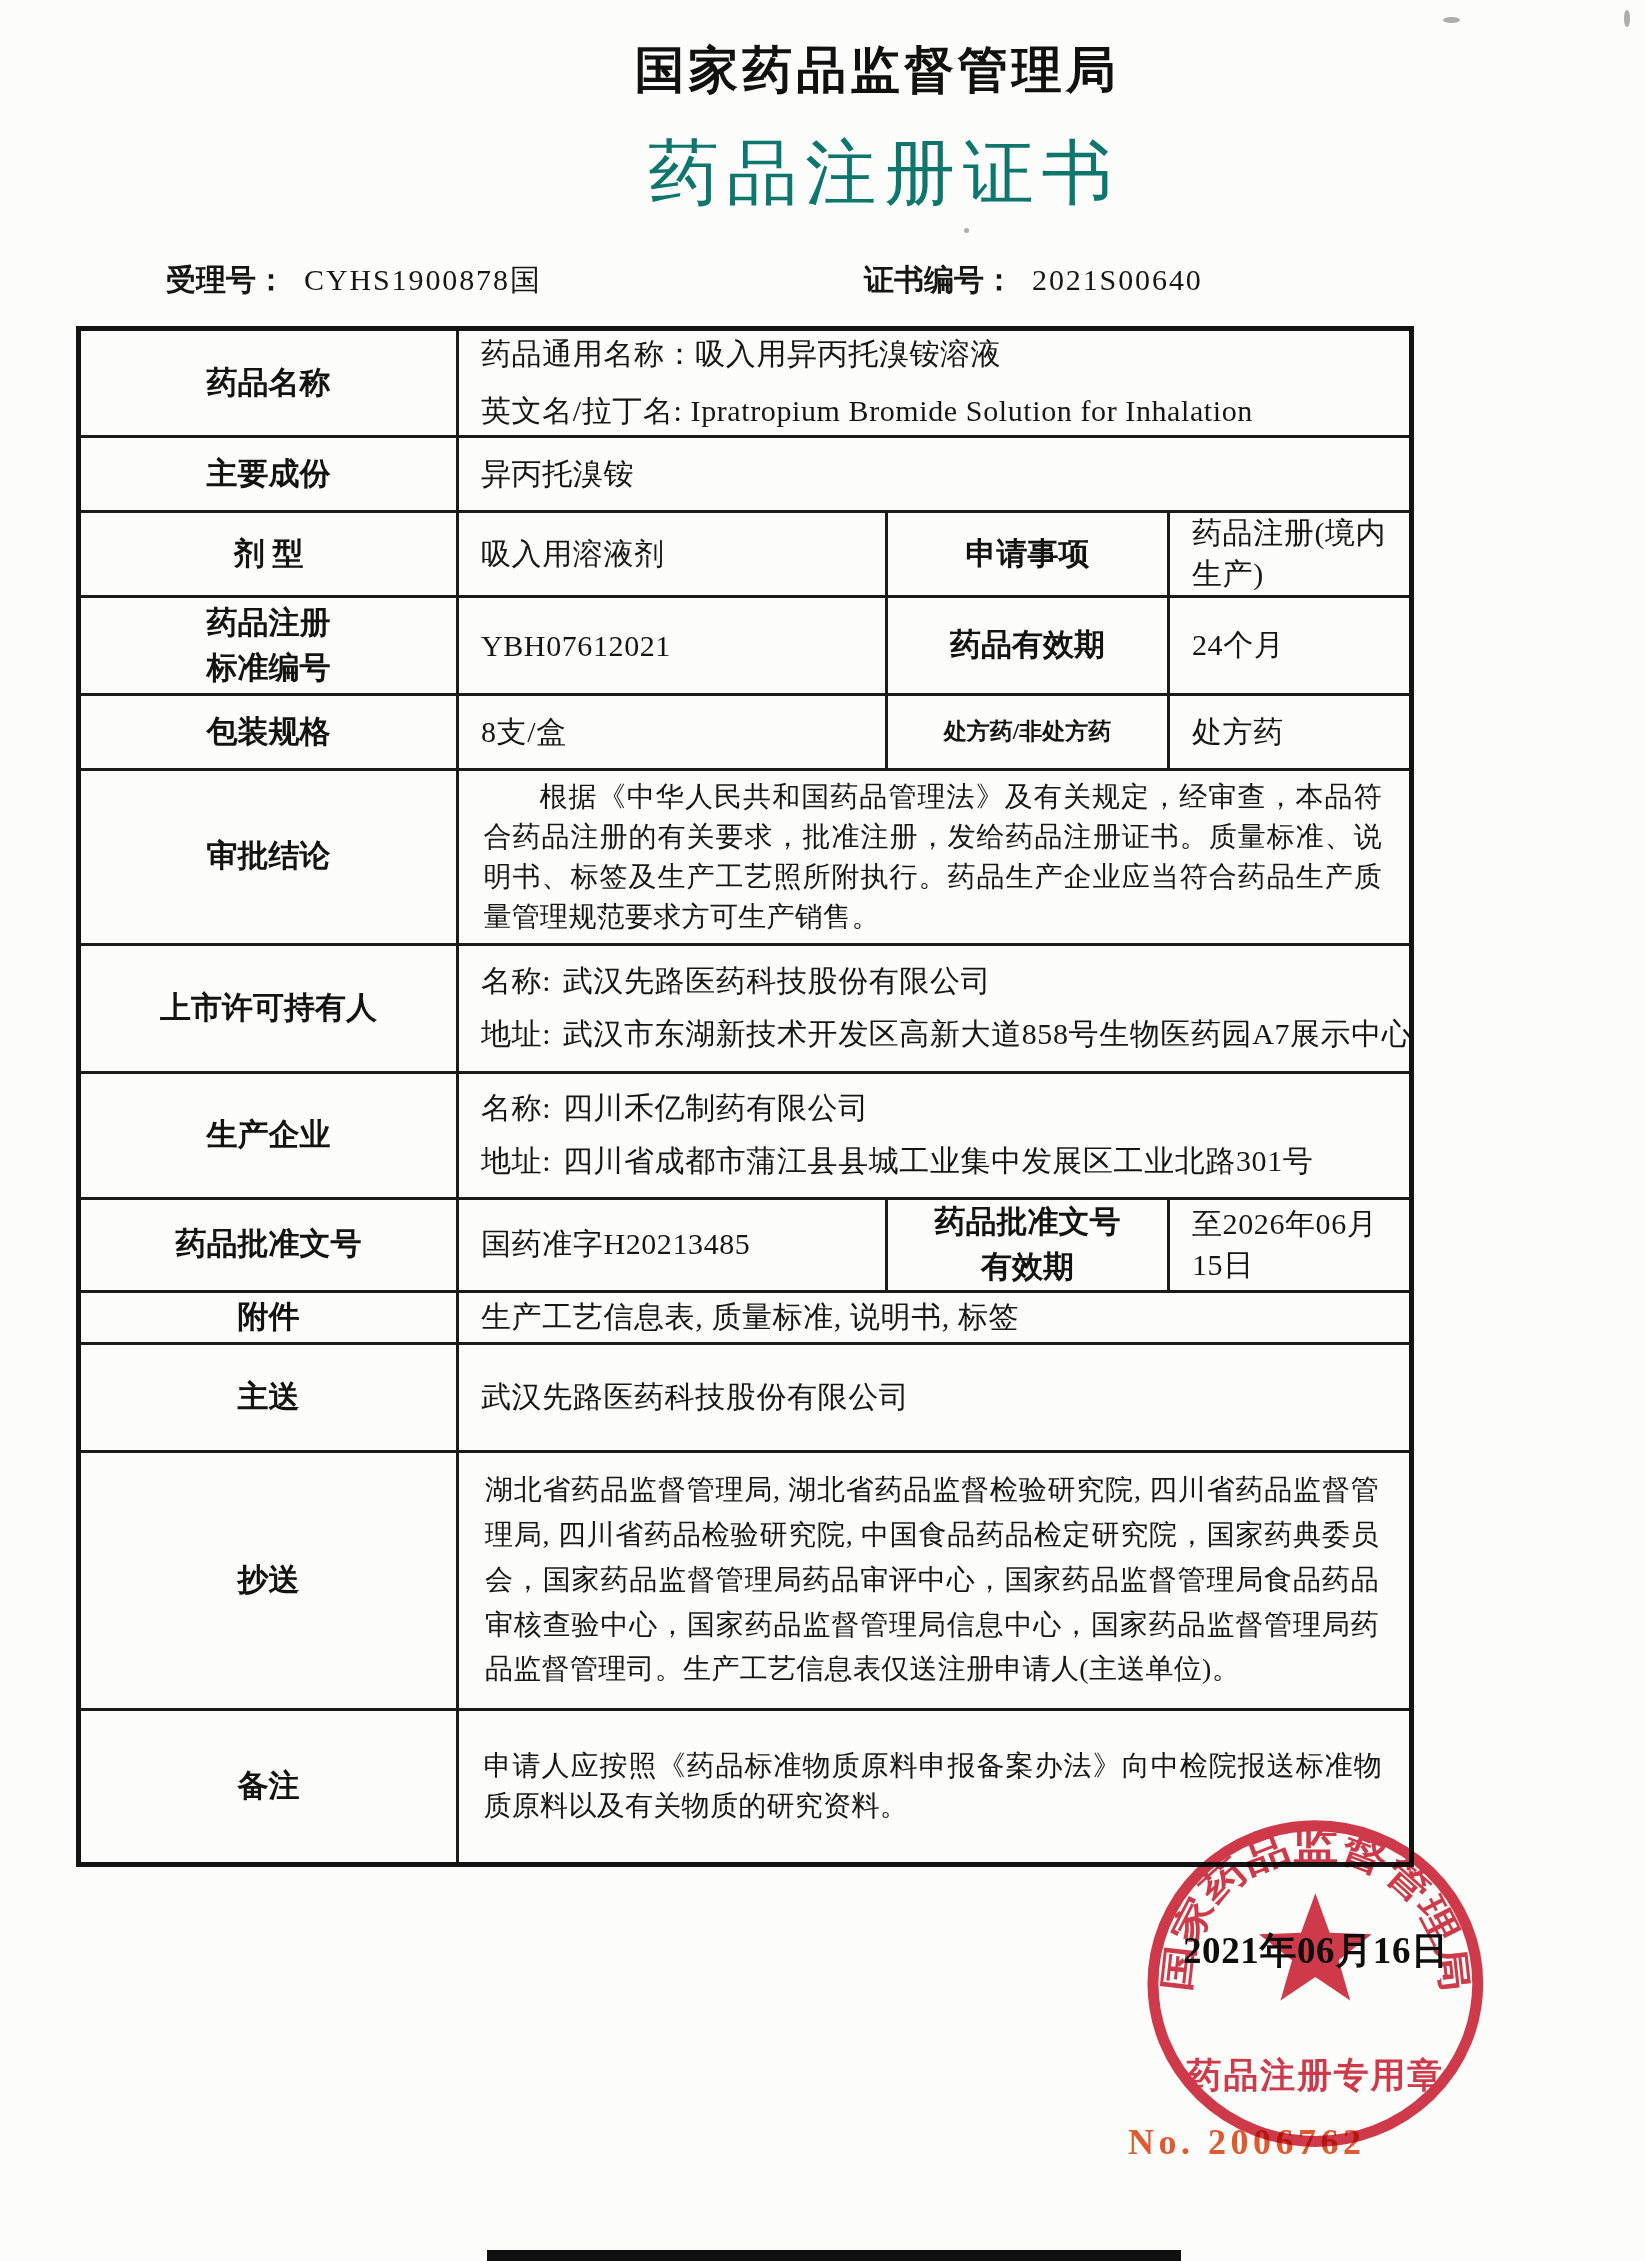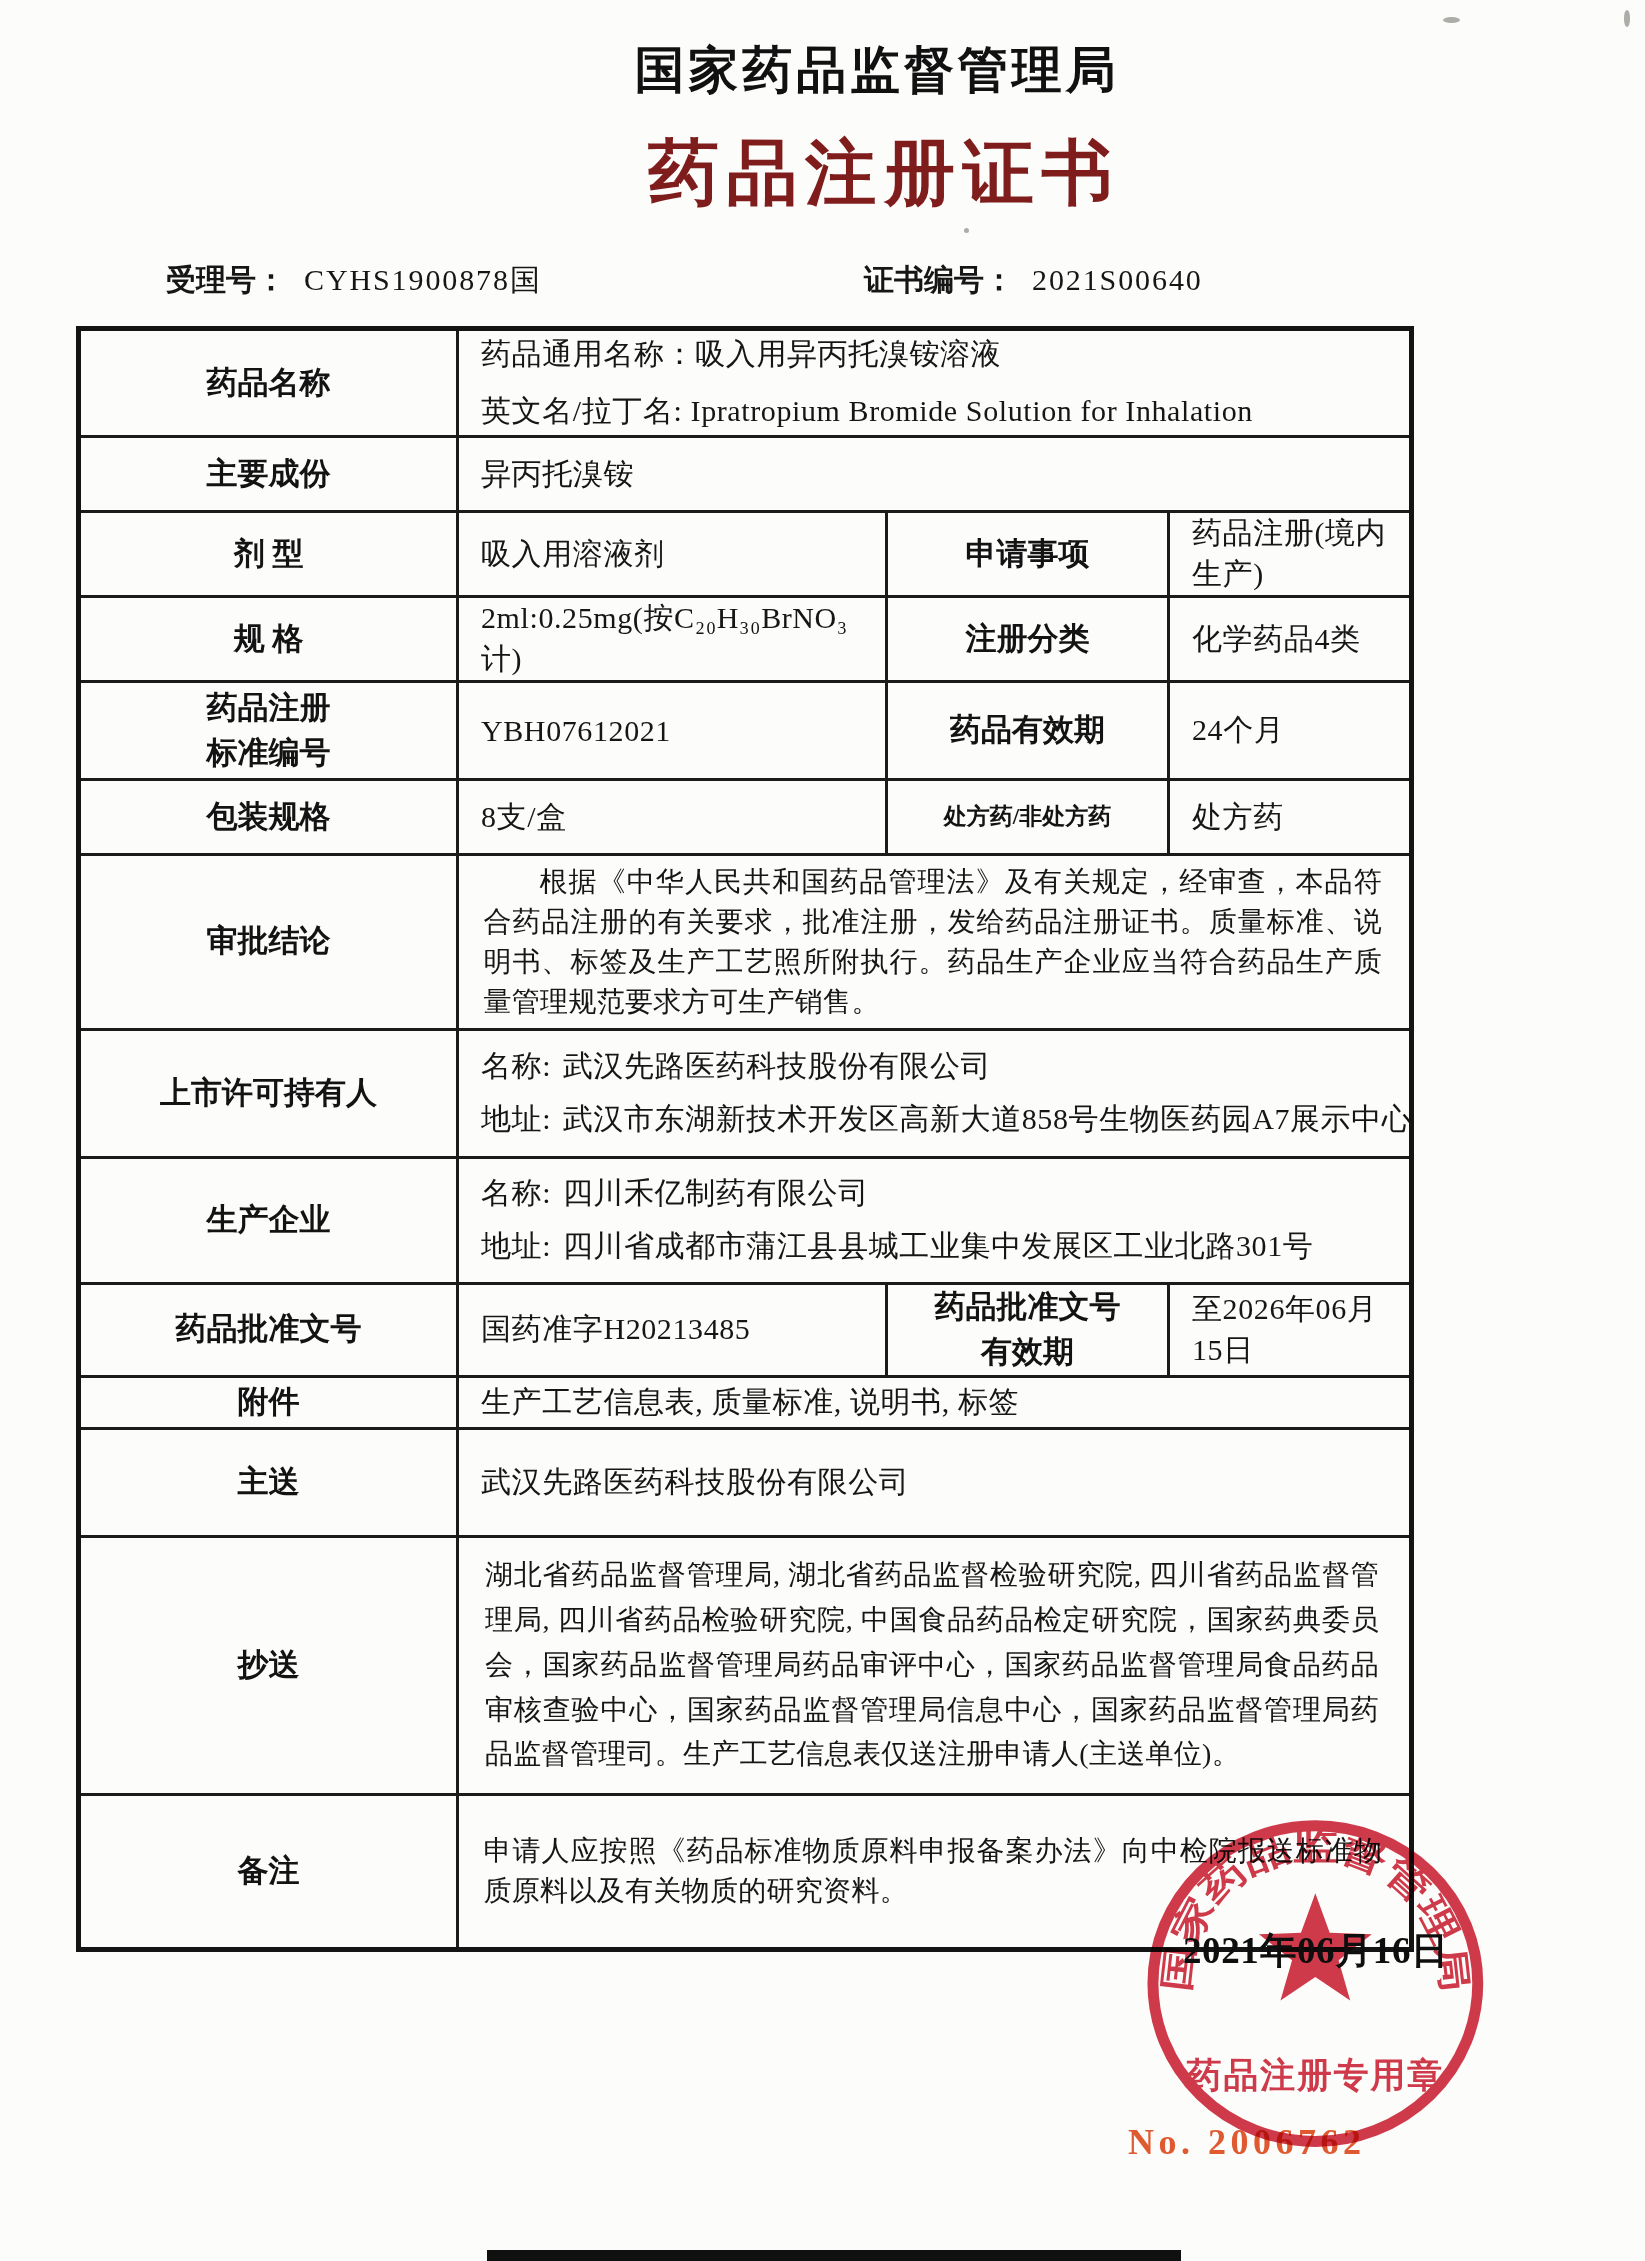--- a/index.html
+++ b/index.html
@@ -7,21 +7,21 @@
     position:relative;width:1645px;height:2261px;margin:0 auto;
     background:#fcfcfa;overflow:hidden;
     font-family:"Liberation Serif","DejaVu Serif",serif;color:#161616;
   }
   .doc-title{
     position:absolute;top:37px;left:877px;transform:translateX(-50%);
     font-size:50px;font-weight:700;letter-spacing:3.9px;white-space:nowrap;color:#111;
   }
   .doc-subtitle{
     position:absolute;top:126px;left:884px;transform:translateX(-50%);
-    font-size:71px;font-weight:700;letter-spacing:7.7px;white-space:nowrap;color:#7f1d1d;
+    font-size:71px;font-weight:400;letter-spacing:7.7px;white-space:nowrap;color:#0f766e;
   }
   .meta-accept{position:absolute;top:260px;left:166px;font-size:30px;white-space:nowrap;}
   .meta-cert{position:absolute;top:260px;left:864px;font-size:30px;white-space:nowrap;}
   .meta-label{font-weight:700;margin-right:18px;}
   .meta-value{letter-spacing:1.9px;margin-top:48px;}
   .cert-table{
     position:absolute;left:76px;top:326px;width:1332px;
     border-collapse:collapse;table-layout:fixed;border:5.8px solid #141414;
   }
   .cert-table th,.cert-table td{border:3.2px solid #1b1b1b;vertical-align:middle;overflow:hidden;}
@@ -100,26 +100,20 @@
       <td class="val" colspan="3">异丙托溴铵</td>
     </tr>
 
     <tr class="r3">
       <th class="lbl">剂 型</th>
       <td class="val">吸入用溶液剂</td>
       <th class="lbl">申请事项</th>
       <td class="val">药品注册(境内生产)</td>
     </tr>
 
-    <tr class="r4">
-      <th class="lbl">规 格</th>
-      <td class="val">2ml:0.25mg(按C₂₀H₃₀BrNO₃计)</td>
-      <th class="lbl">注册分类</th>
-      <td class="val">化学药品4类</td>
-    </tr>
 
     <tr class="r5">
       <th class="lbl">药品注册
 标准编号</th>
       <td class="val">YBH07612021</td>
       <th class="lbl">药品有效期</th>
       <td class="val">24个月</td>
     </tr>
 
     <tr class="r6">

